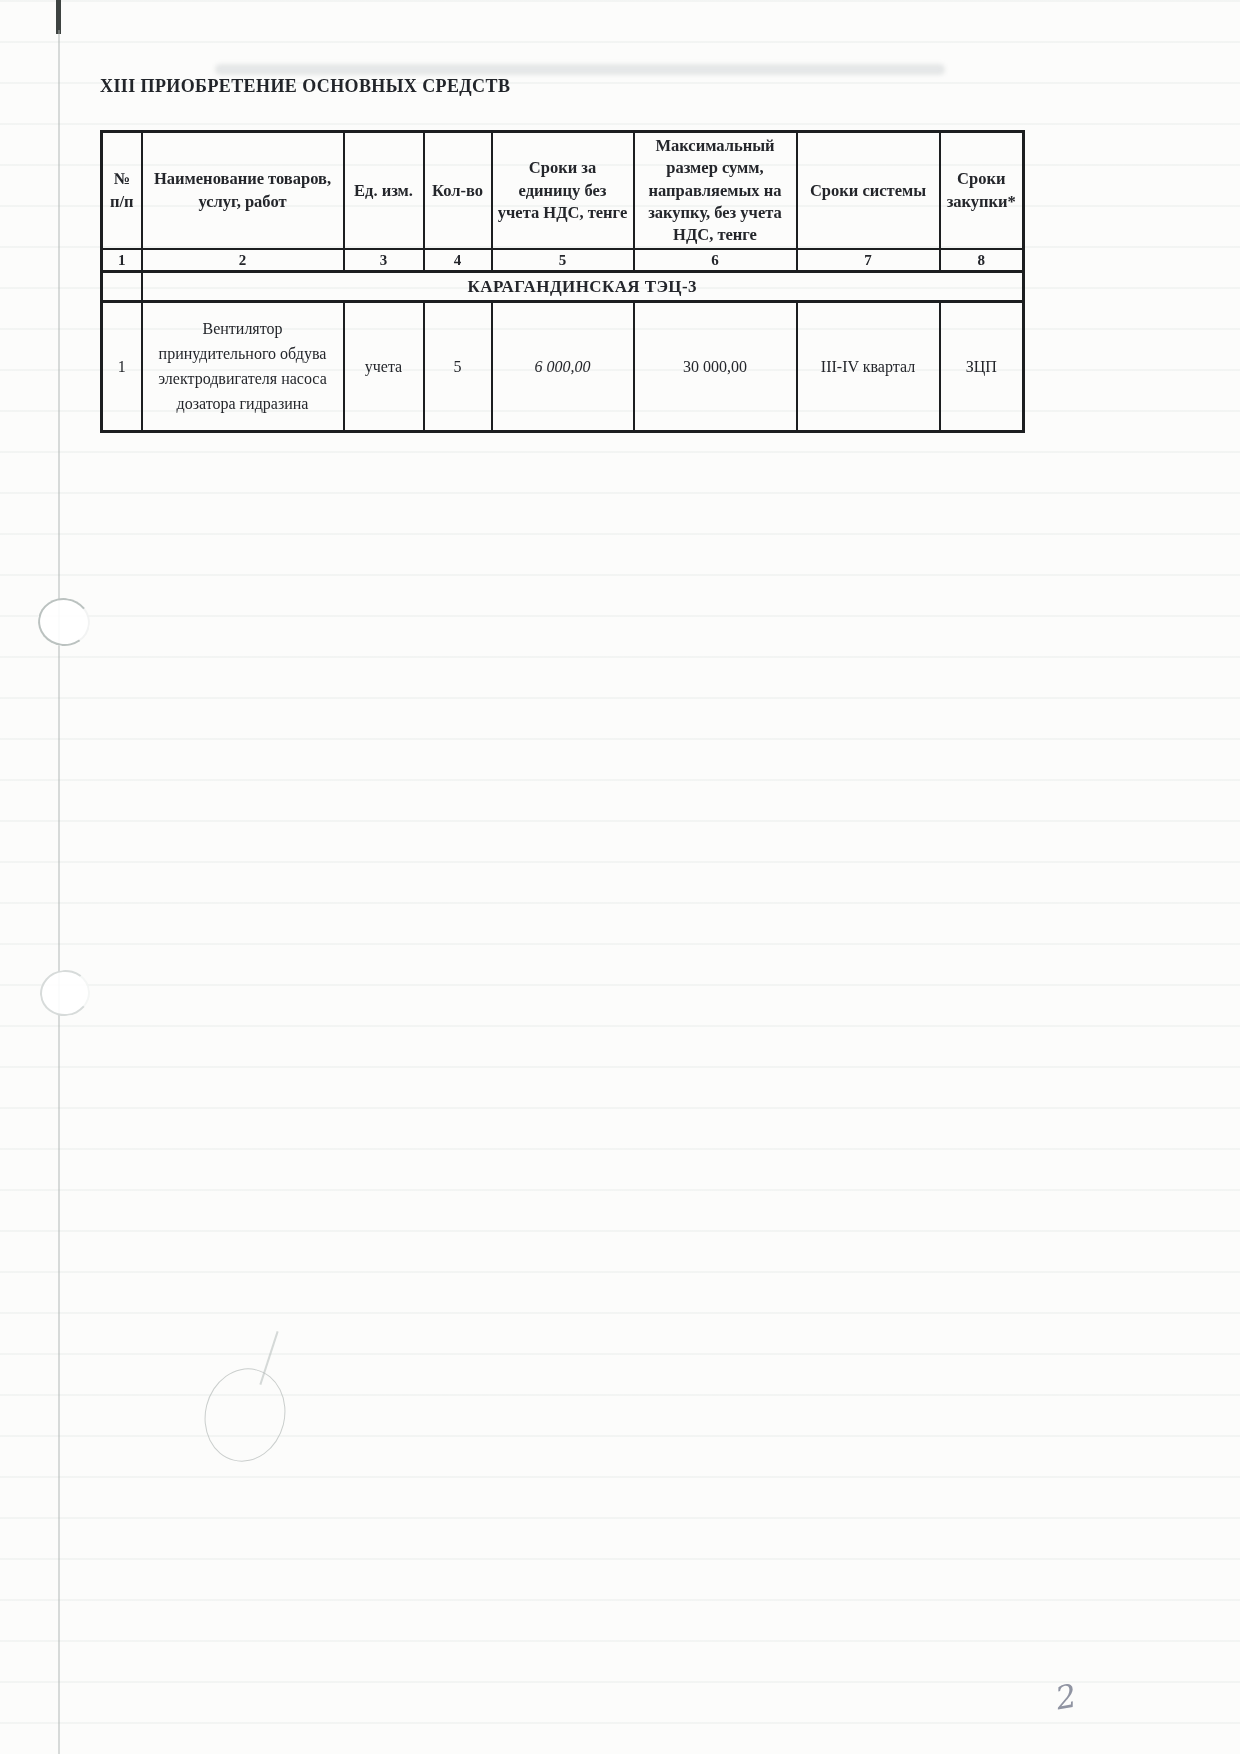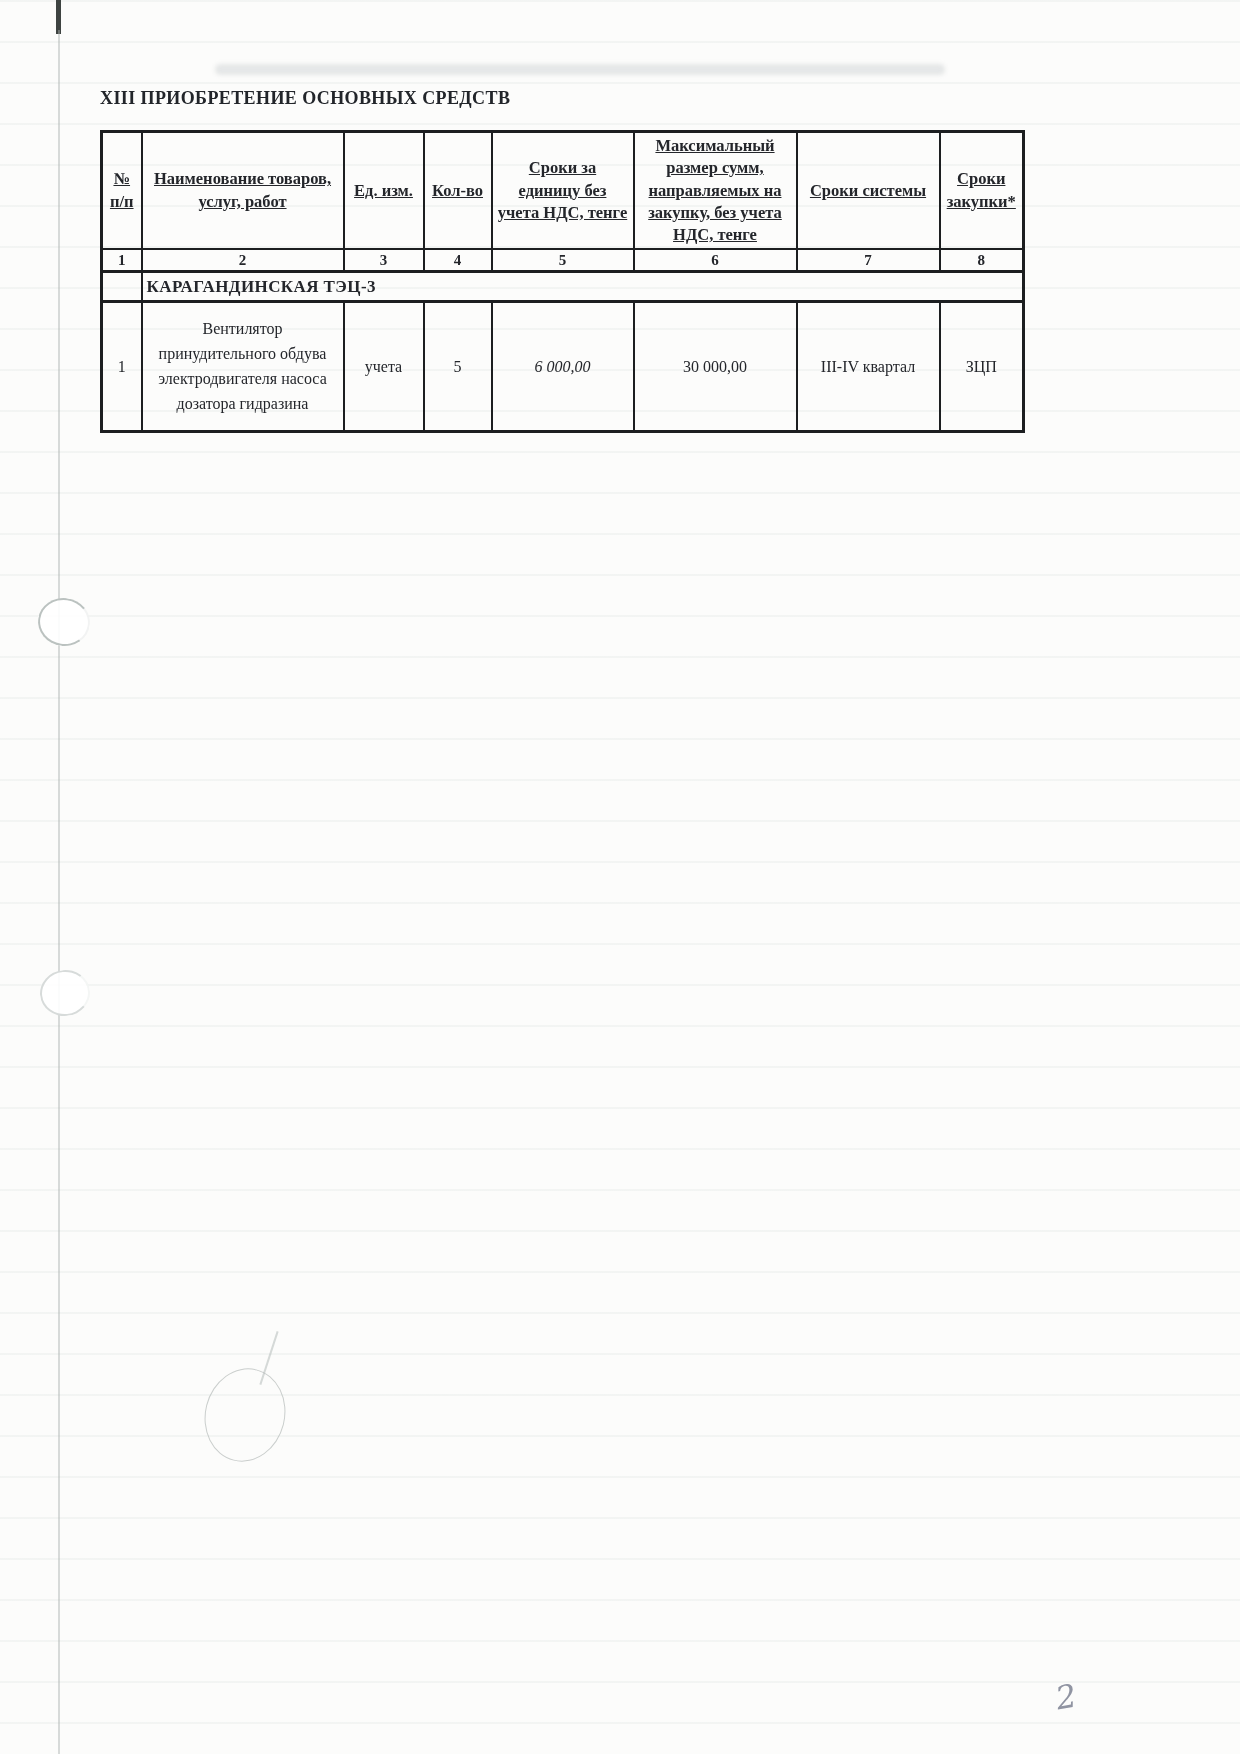--- a/index.html
+++ b/index.html
@@ -20,39 +20,39 @@
   .fold-dark{position:absolute;left:56px;top:0;width:5px;height:34px;background:#3e4341;filter:blur(0.6px);}
   .fold-light{position:absolute;left:58px;top:30px;width:2px;height:1724px;background:rgba(170,178,176,0.45);}
   .bleed-band{position:absolute;left:215px;top:64px;width:730px;height:11px;background:rgba(150,160,163,0.22);filter:blur(2px);border-radius:5px;}
   .hole{position:absolute;border-radius:50%;background:rgba(255,255,255,0.9);}
   .hole-1{left:38px;top:598px;width:48px;height:44px;border:2px solid rgba(176,184,182,0.85);border-right-color:rgba(200,206,204,0.25);transform:rotate(8deg);}
   .hole-2{left:40px;top:970px;width:46px;height:42px;border:2px solid rgba(188,195,193,0.6);border-right-color:rgba(205,210,208,0.2);transform:rotate(-6deg);}
   .pen-loop{position:absolute;left:205px;top:1368px;width:78px;height:92px;border:1.5px solid rgba(175,182,180,0.65);border-radius:50%;transform:rotate(14deg);}
   .pen-tail{position:absolute;left:268px;top:1330px;width:2px;height:56px;background:rgba(180,187,185,0.55);transform:rotate(18deg);}
   
   .title{
-    position:absolute;left:100px;top:88px;margin:0;
+    position:absolute;left:100px;top:76px;margin:0;
     font-size:18px;font-weight:bold;letter-spacing:0.4px;color:#22252a;
   }
   table.grid{
     position:absolute;left:100px;top:130px;width:922px;
     border-collapse:collapse;table-layout:fixed;
     font-size:16px;color:#24262b;
   }
   table.grid th, table.grid td{
     border:2px solid #1c1e20;
     padding:2px 4px;
     text-align:center;vertical-align:middle;
     overflow:hidden;
   }
   table.grid{border:3px solid #1c1e20;}
-  tr.head-row th{height:104px;font-size:16.5px;font-weight:bold;line-height:1.35;text-decoration:underline;}
+  tr.head-row th{height:104px;font-size:16.5px;font-weight:bold;line-height:1.35;}
   tr.num-row th{height:20px;font-size:15px;font-weight:bold;padding:0;border-bottom-width:3px;}
   tr.section-row td{
-    height:23px;font-size:17px;font-weight:bold;text-align:left;
+    height:23px;font-size:17px;font-weight:bold;text-align:center;
     letter-spacing:0.4px;border-bottom-width:3px;
   }
   tr.data-row td{height:123px;}
   td.name-cell{text-align:left;padding-left:8px;line-height:1.55;}
   td.price-cell{text-align:center;font-style:italic;}
   td.sum-cell{text-align:right;padding-right:20px;margin-left:12px;}
   .footnote{
     position:absolute;left:100px;top:1656px;width:862px;margin:0;
     font-family:"Liberation Sans", sans-serif;
     font-size:15px;line-height:1.6;color:#1b1b1b;

